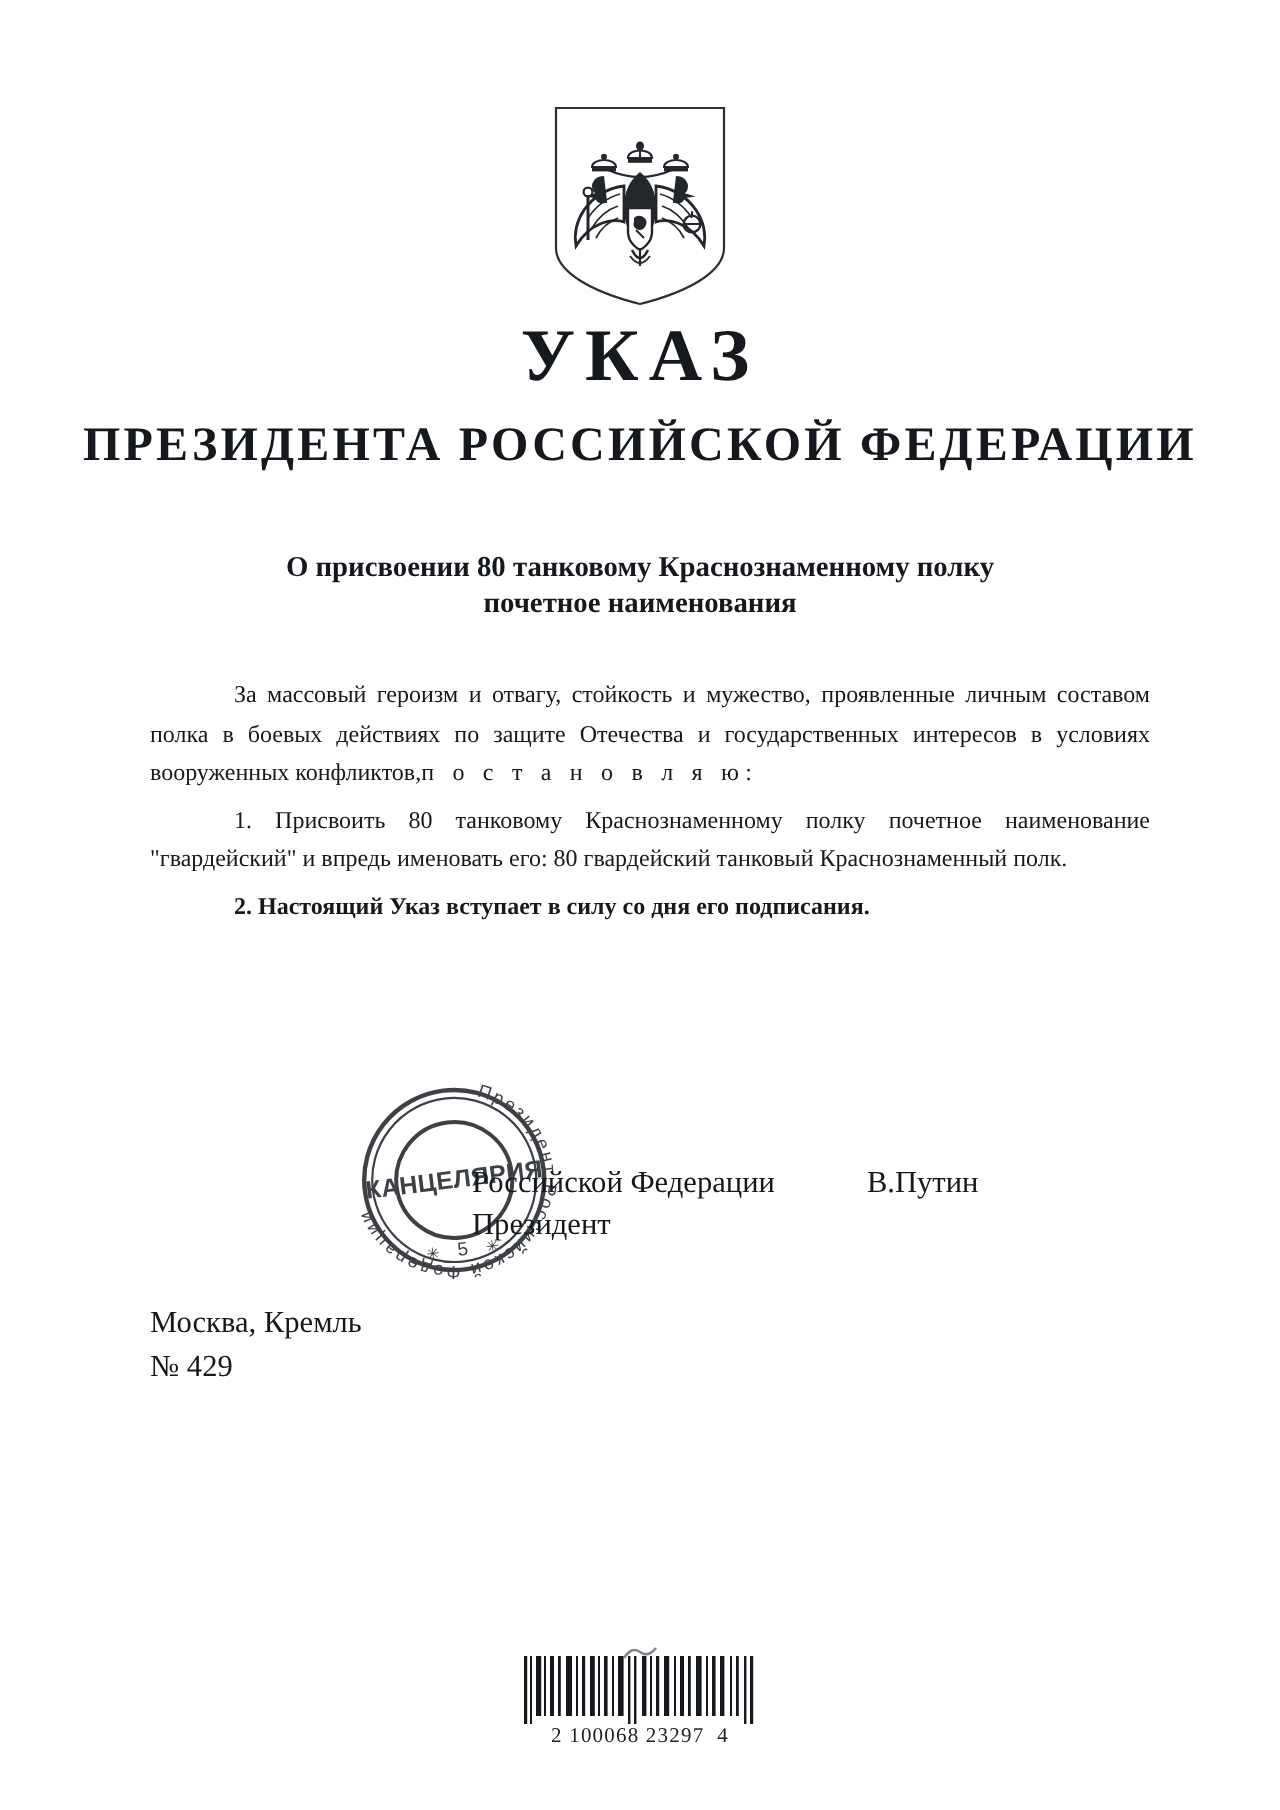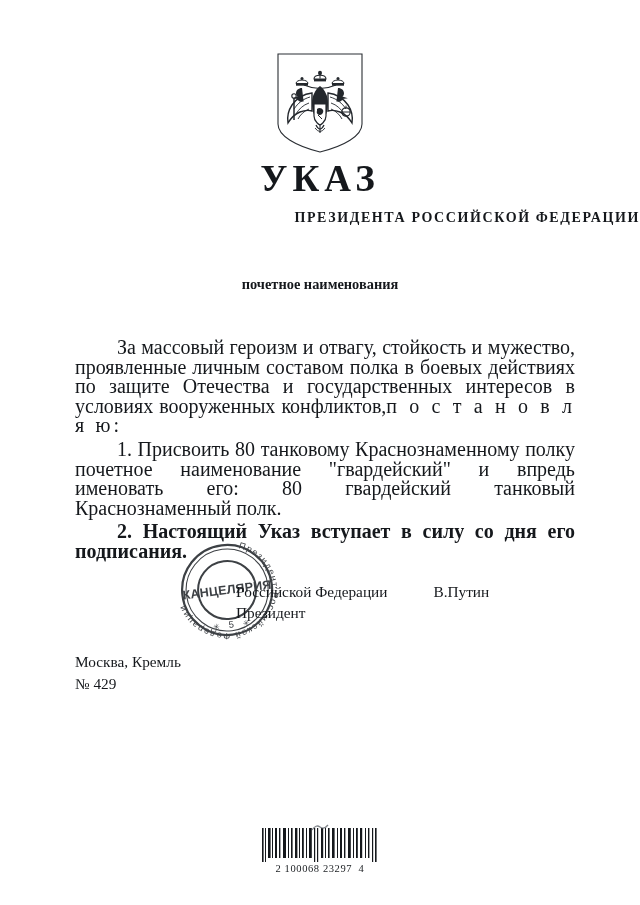--- a/index.html
+++ b/index.html
@@ -48,22 +48,22 @@
     font-size: 37px;
     font-weight: bold;
     letter-spacing: 5px;
     line-height: 1;
     font-family: "Liberation Serif", "DejaVu Serif", serif;
   }
   .title-president {
     position: absolute;
     left: 0; right: 0;
     top: 211px;
-    text-align: right;
-    font-size: 14px;
+    text-align: center;
+    font-size: 24px;
     font-weight: bold;
     letter-spacing: 1.6px;
     line-height: 1;
   }
 
   
   .subject {
     position: absolute;
     left: 118px;
     width: 404px;
@@ -73,21 +73,21 @@
     font-weight: bold;
     line-height: 18px;
   }
 
   
   .body-block {
     position: absolute;
     left: 75px;
     width: 500px;
     top: 338px;
-    font-size: 20px;
+    font-size: 12px;
     line-height: 19.6px;
     text-align: justify;
     text-justify: inter-word;
   }
   .body-block p {
     margin: 0 0 4px 0;
     text-indent: 42px;
   }
   .body-block p:last-child { margin-bottom: 0; font-weight: bold; }
   .body-block p.last-line-justify {
@@ -215,20 +215,21 @@
         </g>
       </svg>
     </div>
   </div>
 
   <div class="title-ukaz">УКАЗ</div>
 
   <div class="title-president">ПРЕЗИДЕНТА РОССИЙСКОЙ ФЕДЕРАЦИИ</div>
 
   <div class="subject">
+    <div>О присвоении 80 танковому Краснознаменному полку</div>
     <div>почетное наименования</div>
   </div>
 
   <div class="body-block">
     <p class="last-line-justify"><span>За массовый героизм и отвагу, стойкость и мужество, проявленные личным составом полка в боевых действиях по защите Отечества и государственных интересов в условиях вооруженных конфликтов,</span><span class="spaced">п о с т а н о в л я ю:</span></p>
     <p class="last-line-justify">1. Присвоить 80 танковому Краснознаменному полку почетное наименование "гвардейский" и впредь именовать его: 80 гвардейский танковый Краснознаменный полк.</p>
     <p class="last-line-justify">2. Настоящий Указ вступает в силу со дня его подписания.</p>
   </div>
 
   <div class="stamp">

